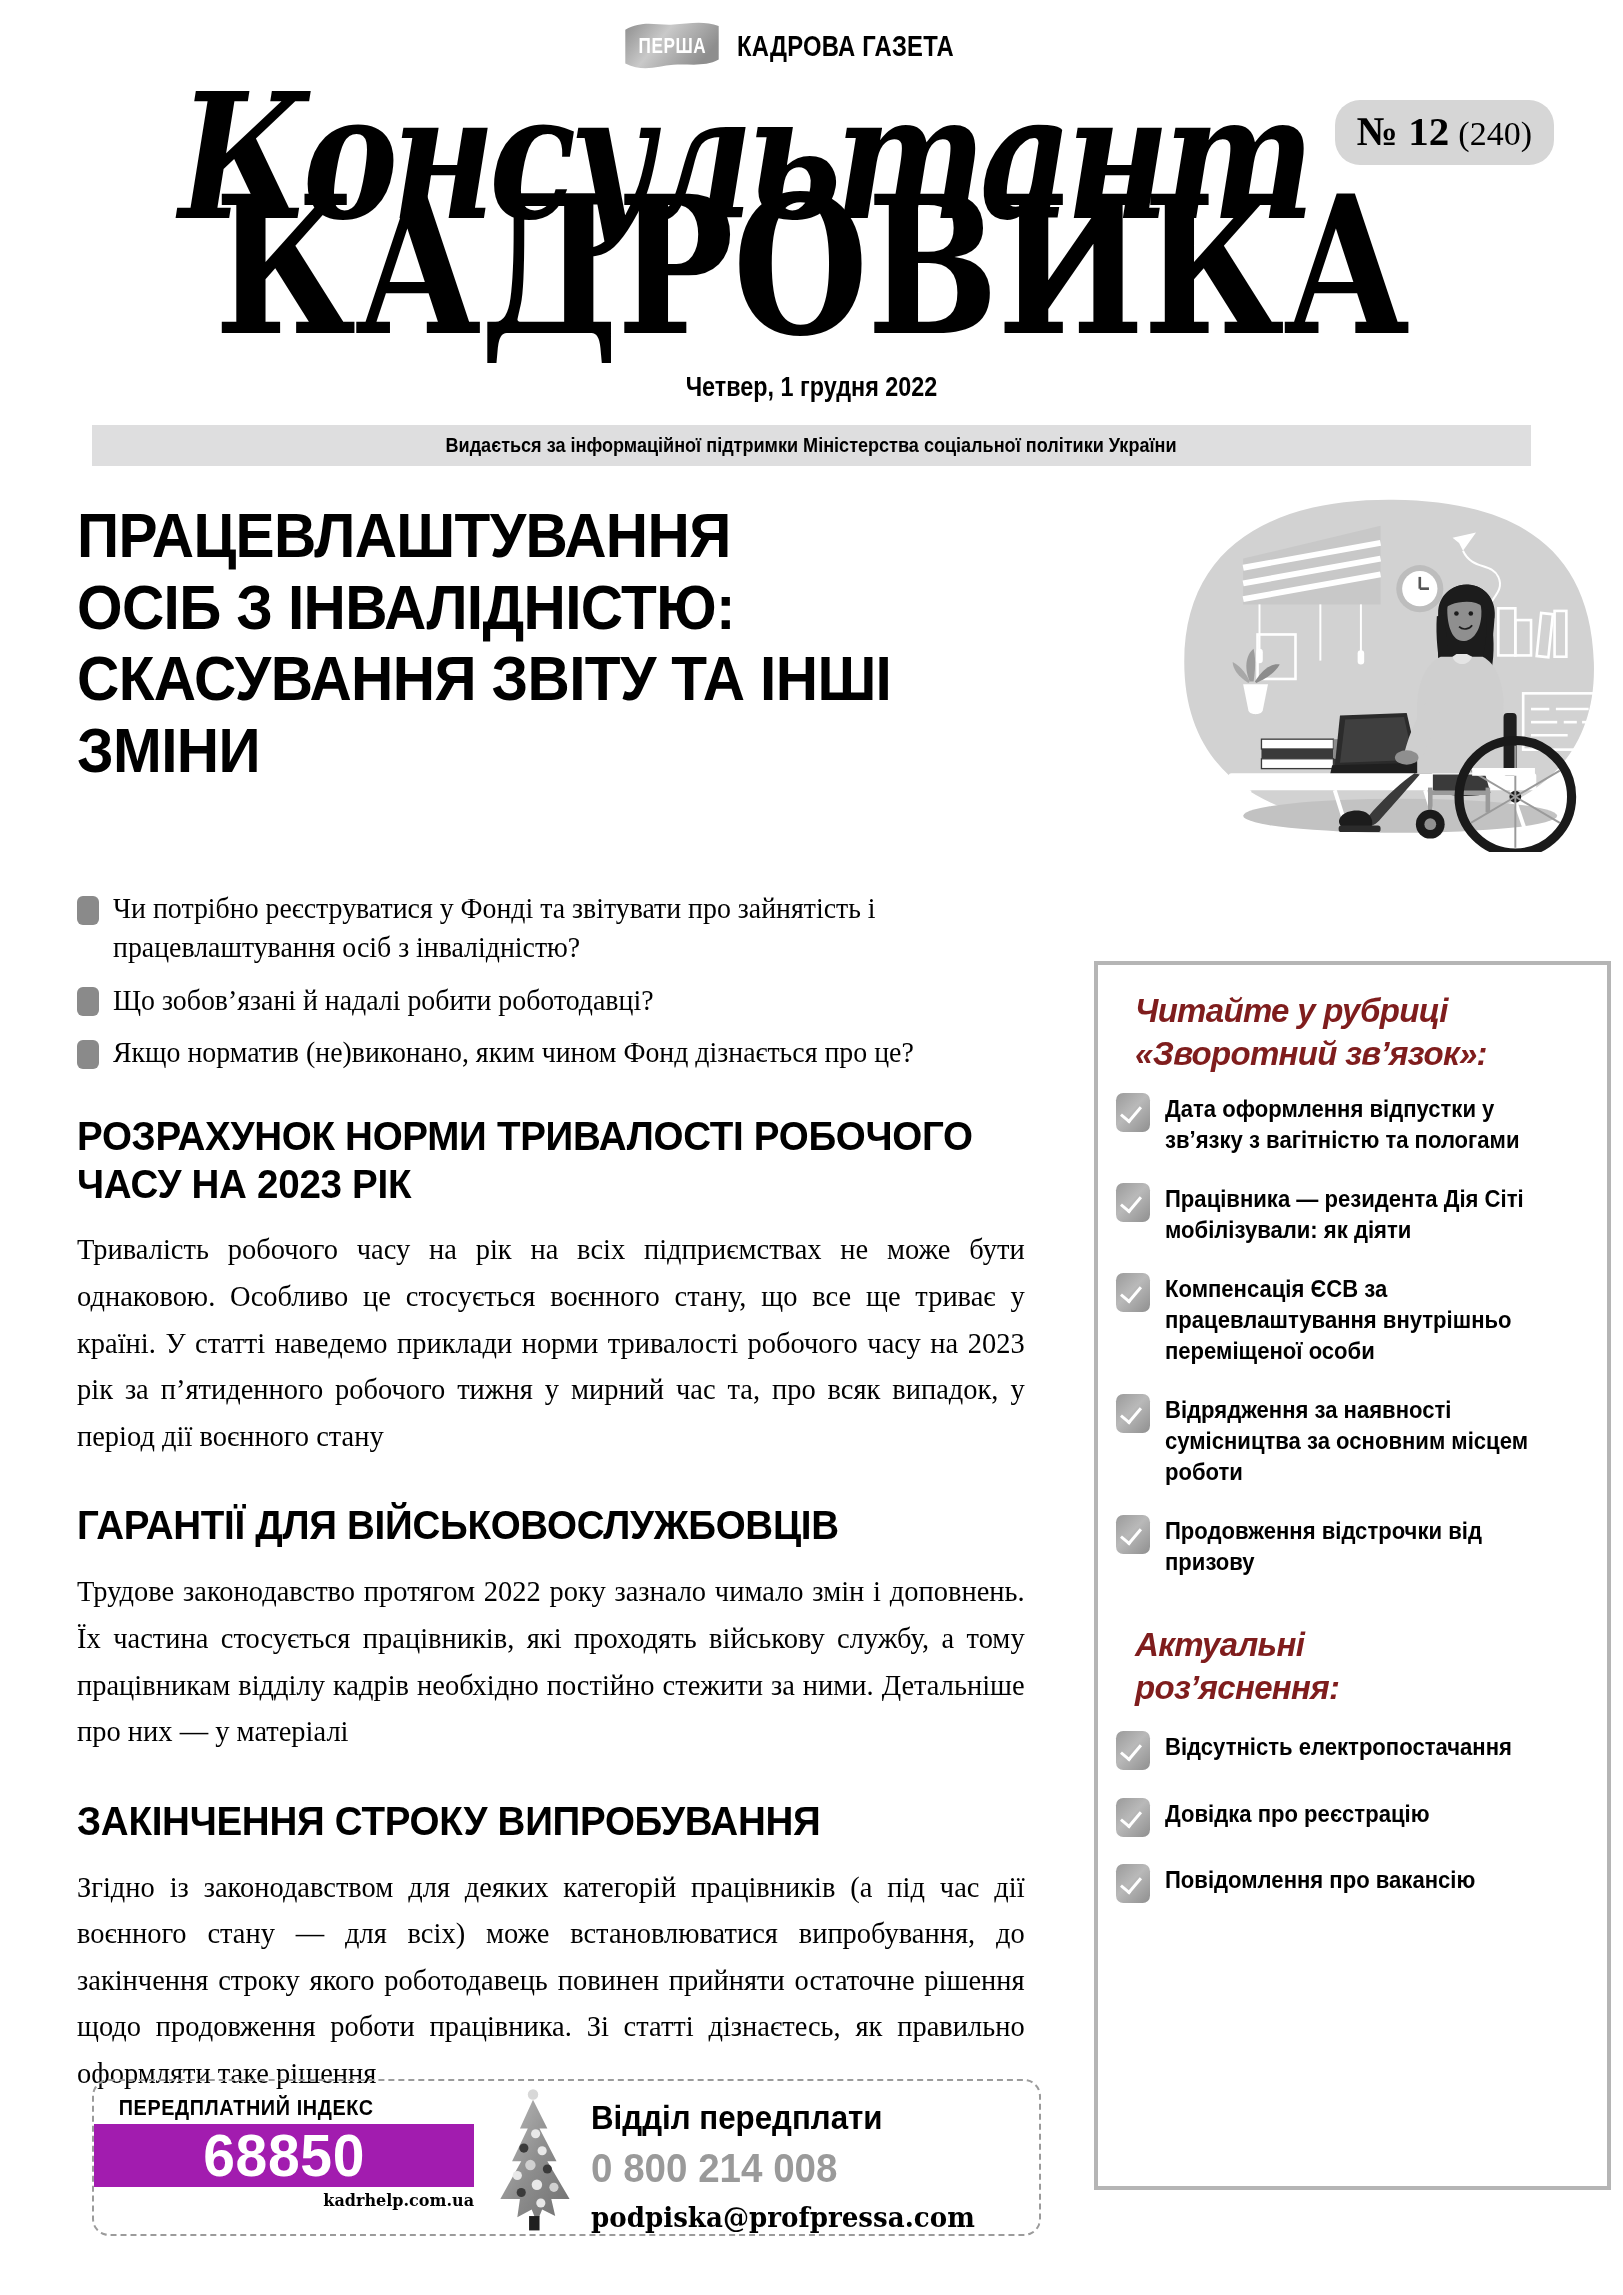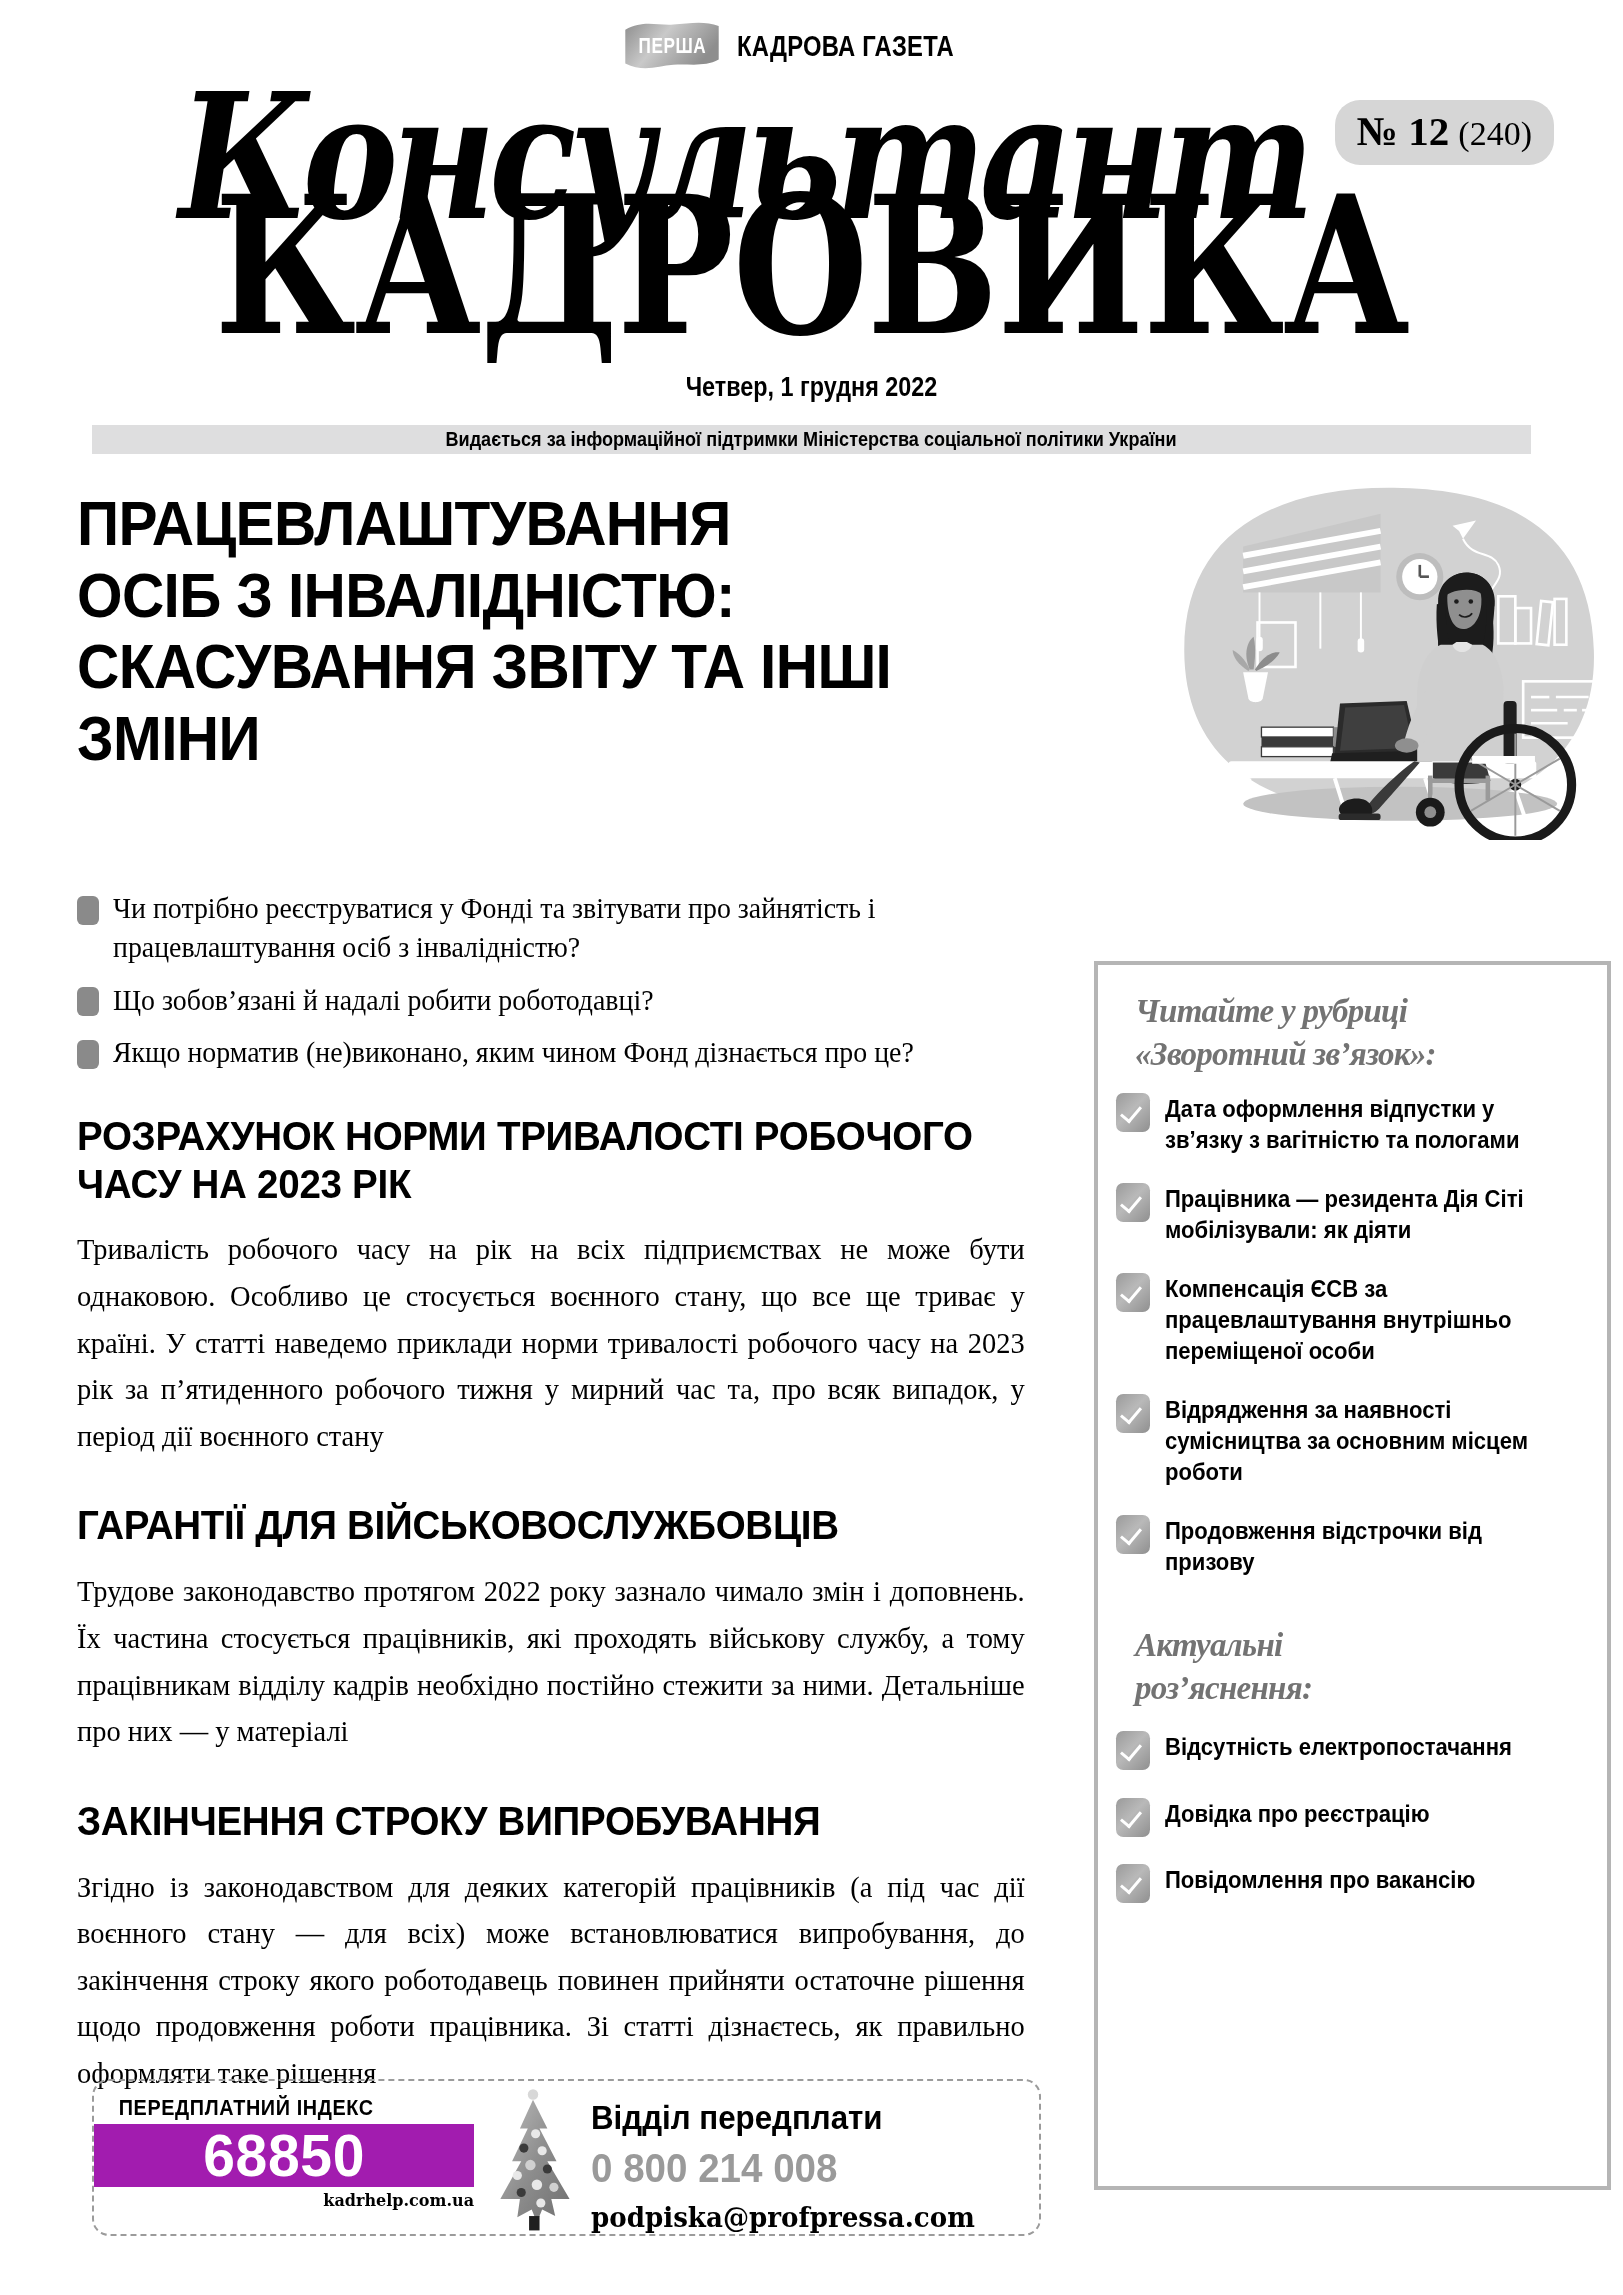--- a/index.html
+++ b/index.html
@@ -123,21 +123,21 @@
     font-family: "Liberation Sans Narrow", "Liberation Sans", sans-serif;
     font-weight: bold;
     font-size: 27.5px;
     transform: scaleX(0.85);
     color: #000;
   }
 
   .ministry-band {
     margin: 22px 92px 0 92px;
     background: #dededf;
-    height: 29px;
+    height: 41px;
     display: flex;
     align-items: center;
     justify-content: center;
   }
   .ministry-band span {
     font-family: "Liberation Sans Narrow", "Liberation Sans", sans-serif;
     font-weight: bold;
     font-size: 21px;
     transform: scaleX(0.86);
     color: #000;
@@ -237,26 +237,26 @@
     position: absolute;
     left: 1094px;
     top: 961px;
     width: 517px;
     height: 1229px;
     border: 4.6px solid #b5b5b5;
     box-sizing: border-box;
     background: #fff;
   }
   .side-head {
-    font-family: Liberation Serif, serif;
+    font-family: Liberation Sans, sans-serif;
     font-style: italic;
     font-weight: bold;
     font-size: 33px;
     line-height: 1.3;
-    color: #737373;
+    color: #7f1d1d;
     padding: 25px 16px 0 37px;
     letter-spacing: -0.7px;
   }
   .side-head.second {
     padding-top: 22px;
     padding-bottom: 3.9px;
   }
   .side-list {
     padding: 14.4px 26px 0 18.3px;
   }

